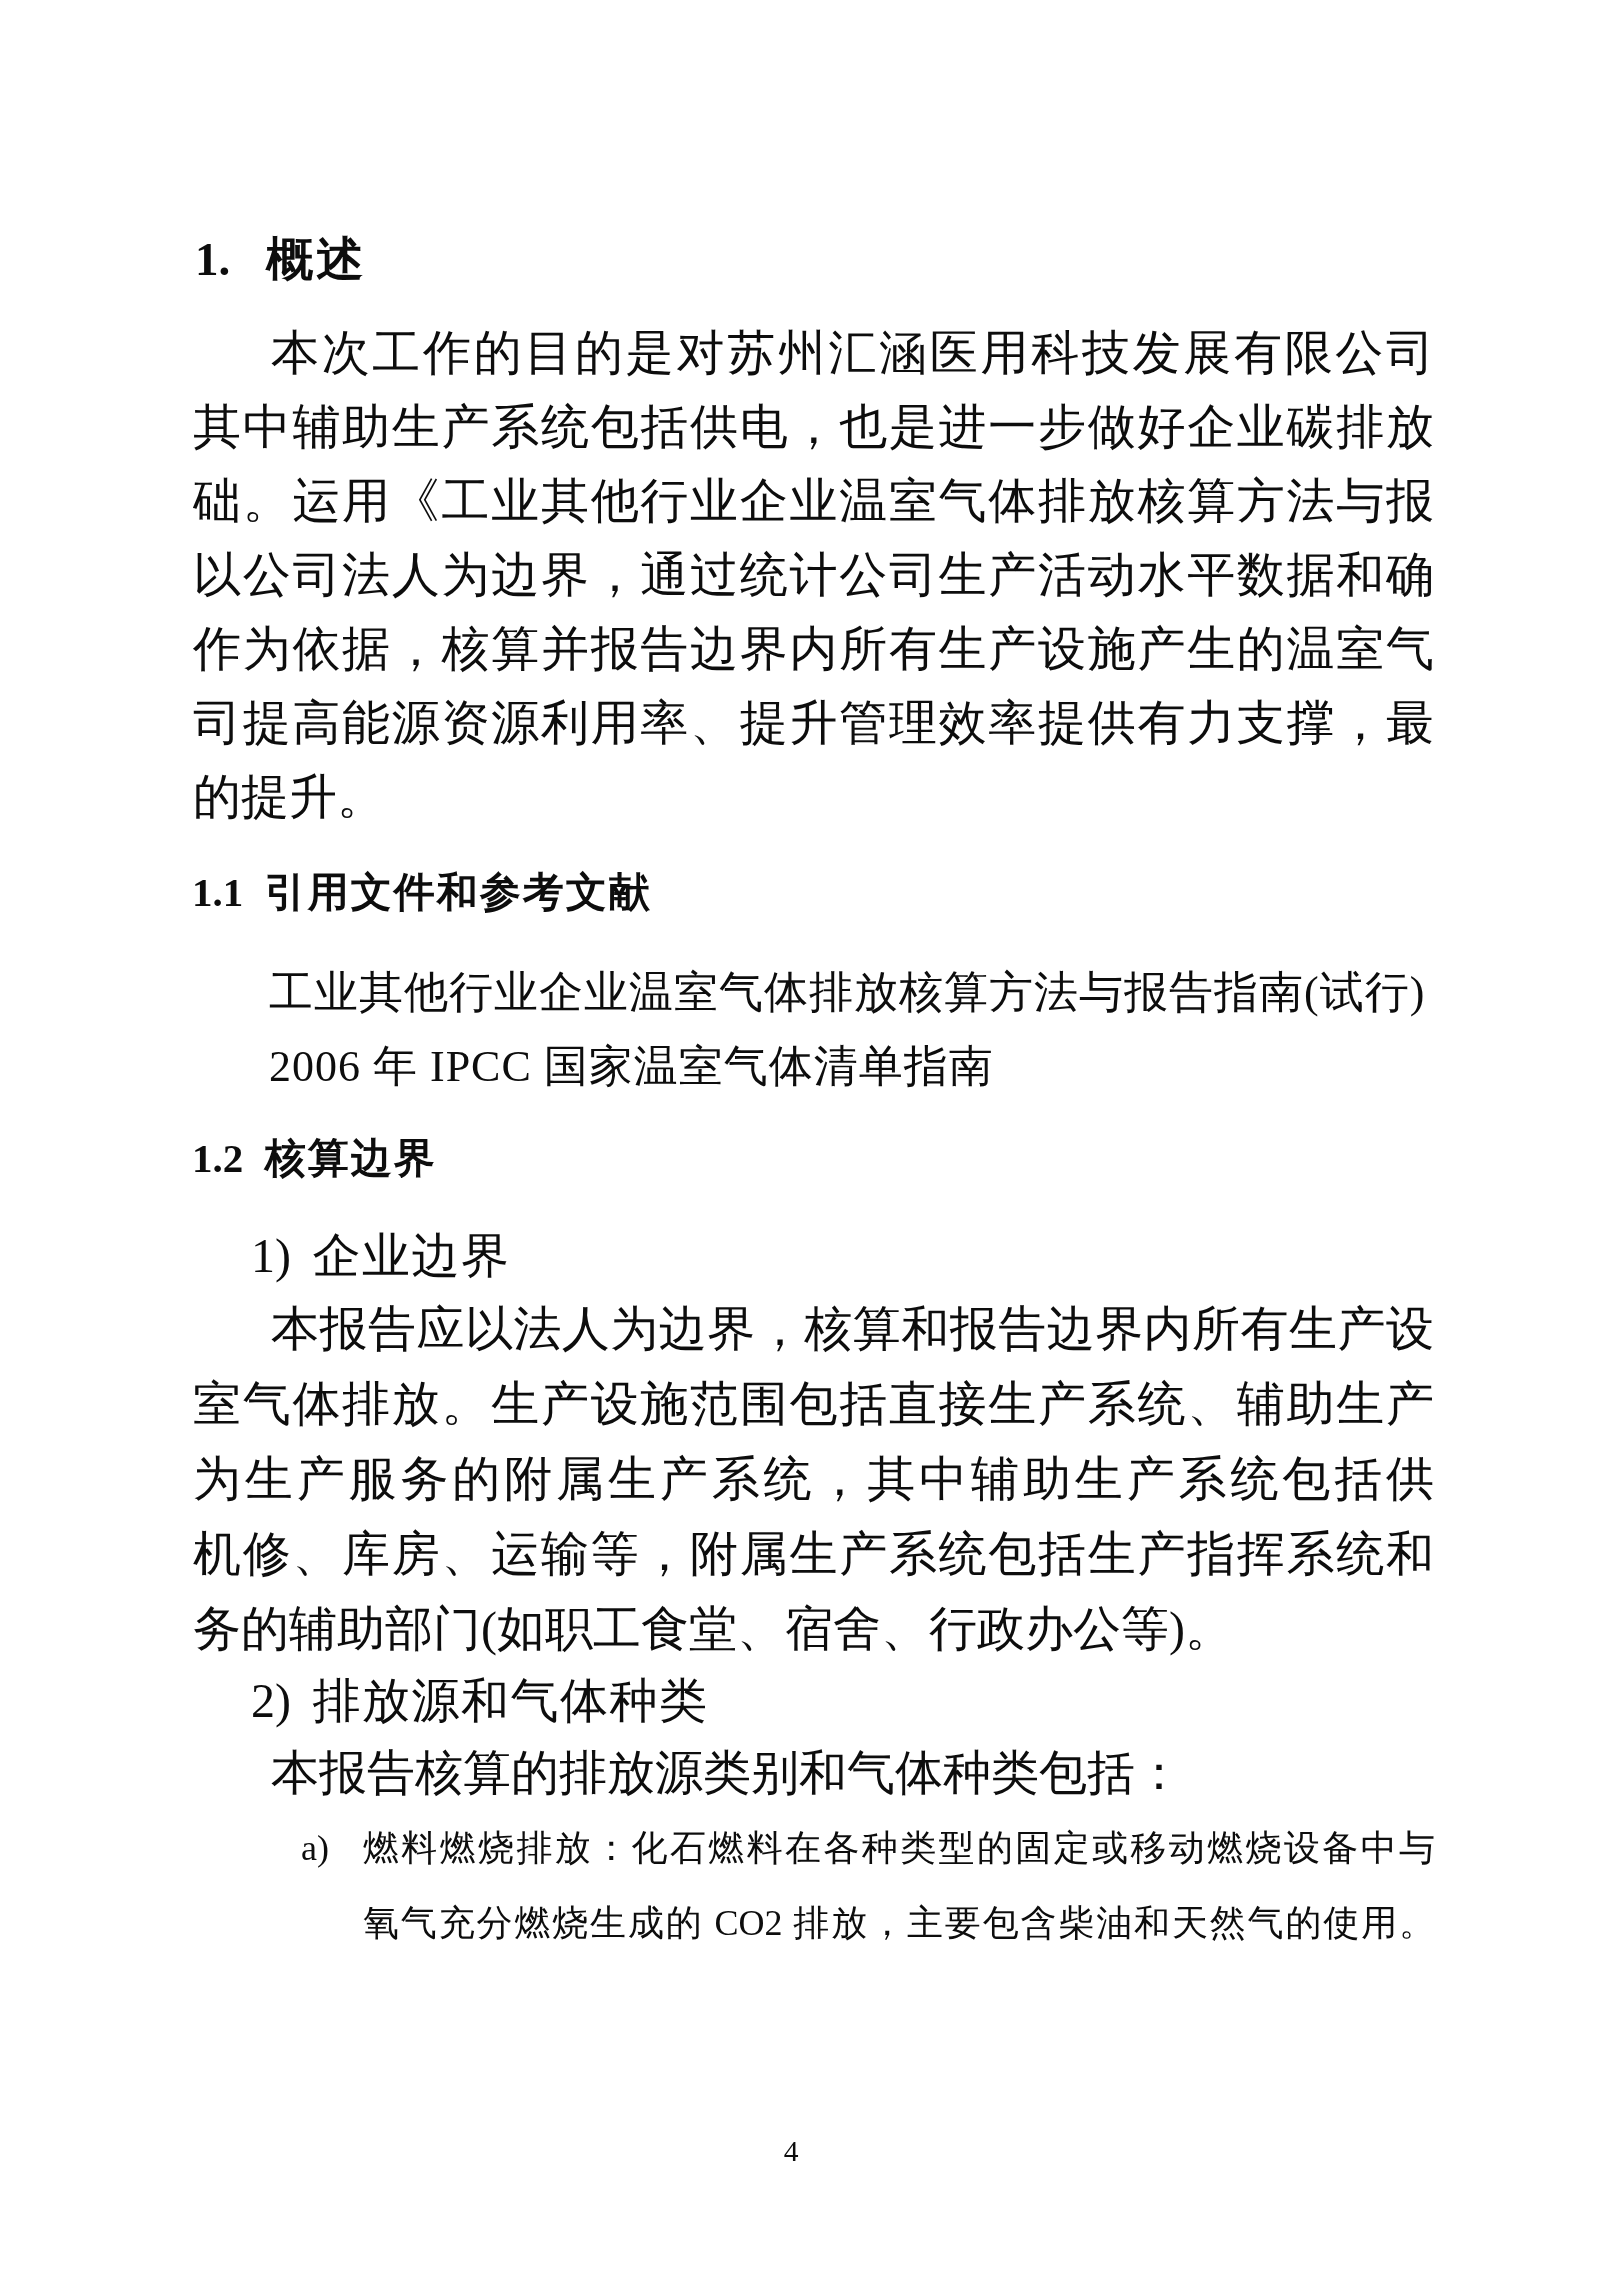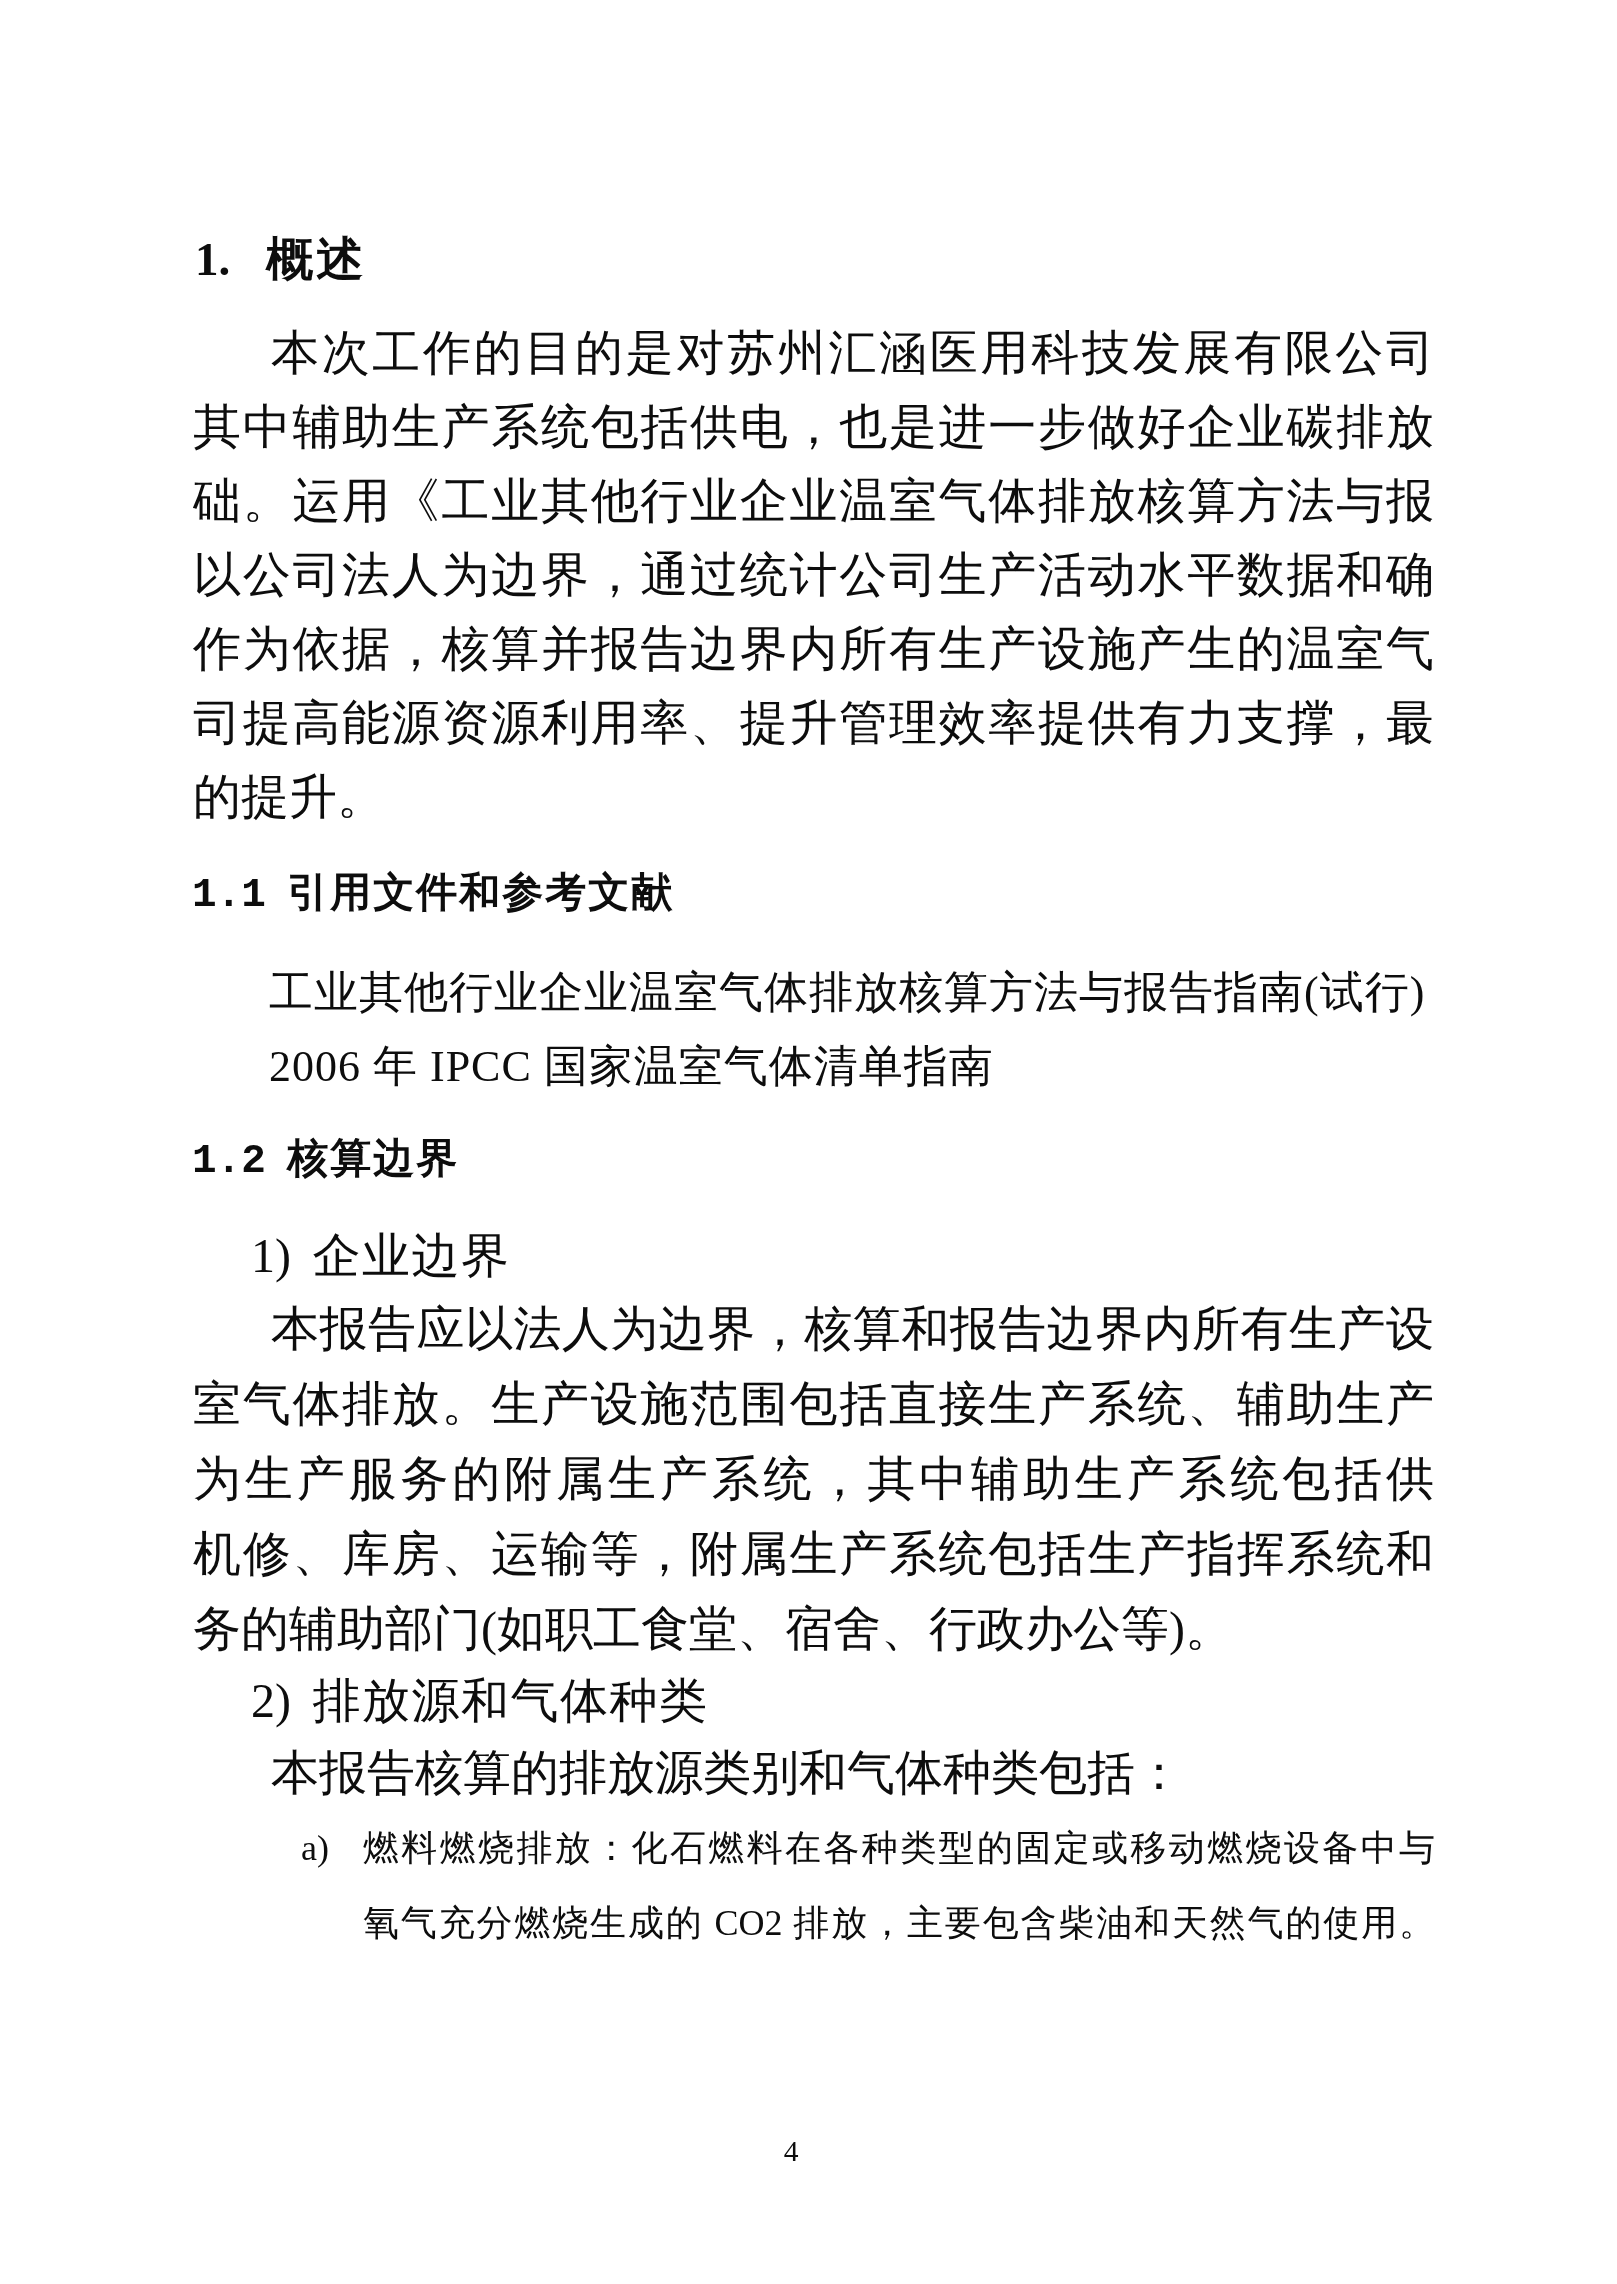--- a/index.html
+++ b/index.html
@@ -9,21 +9,21 @@
     position:relative;
     font-family:"Liberation Serif", serif;
     color:#0d0d0d;
   }
   .page{position:absolute;left:0;top:0;width:1618px;height:2284px;overflow:hidden;}
 
   
   .h-main{position:absolute;left:195px;top:228px;font-size:47px;font-weight:bold;white-space:nowrap;}
   .h-main .num{display:inline-block;}
   .h-main .ttl{display:inline-block;margin-left:36px;letter-spacing:3.1px;}
-  .h-sub{position:absolute;font-size:41px;font-weight:bold;white-space:nowrap;font-family:Liberation Mono, monospace;}
+  .h-sub{position:absolute;font-size:41px;font-weight:bold;white-space:nowrap;}
   .h-sub .num{display:inline-block;}
   .h-sub .ttl{display:inline-block;margin-left:21.4px;letter-spacing:2px;}
   #h11{left:192px;top:865px;}
   #h12{left:192px;top:1131px;}
 
   
   .para{position:absolute;left:193px;width:1241px;font-size:48px;}
   .para .line{height:75px;line-height:75px;white-space:nowrap;}
   .jl{text-align:justify;text-align-last:justify;white-space:normal !important;overflow:hidden;}
   .indent{padding-left:78px;}

